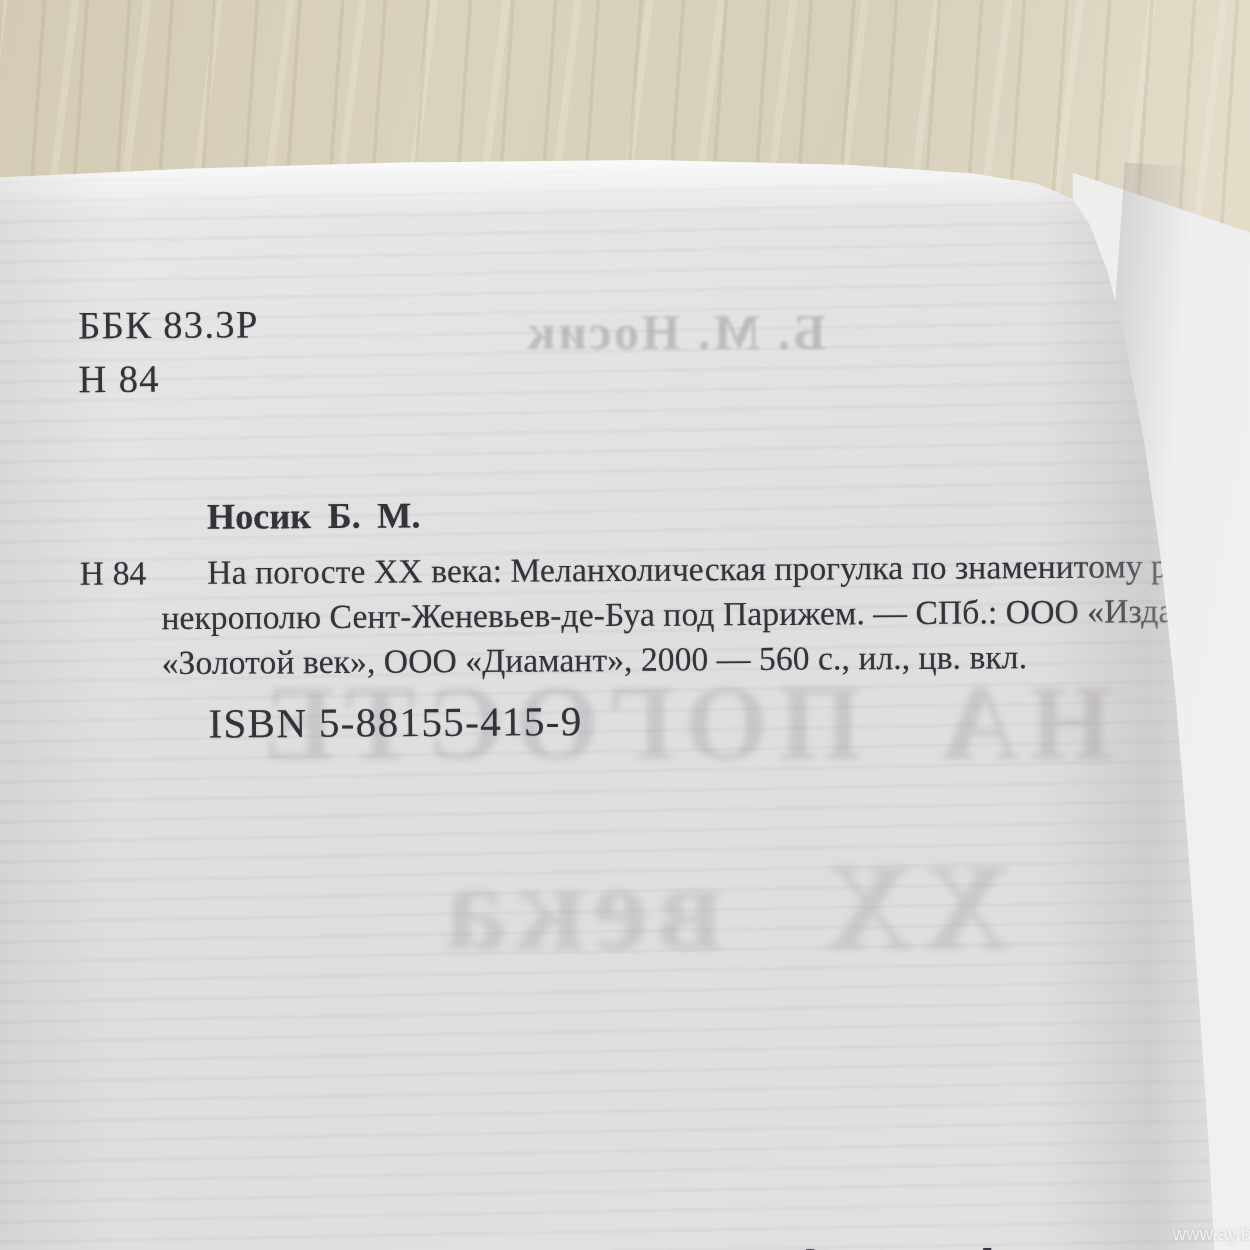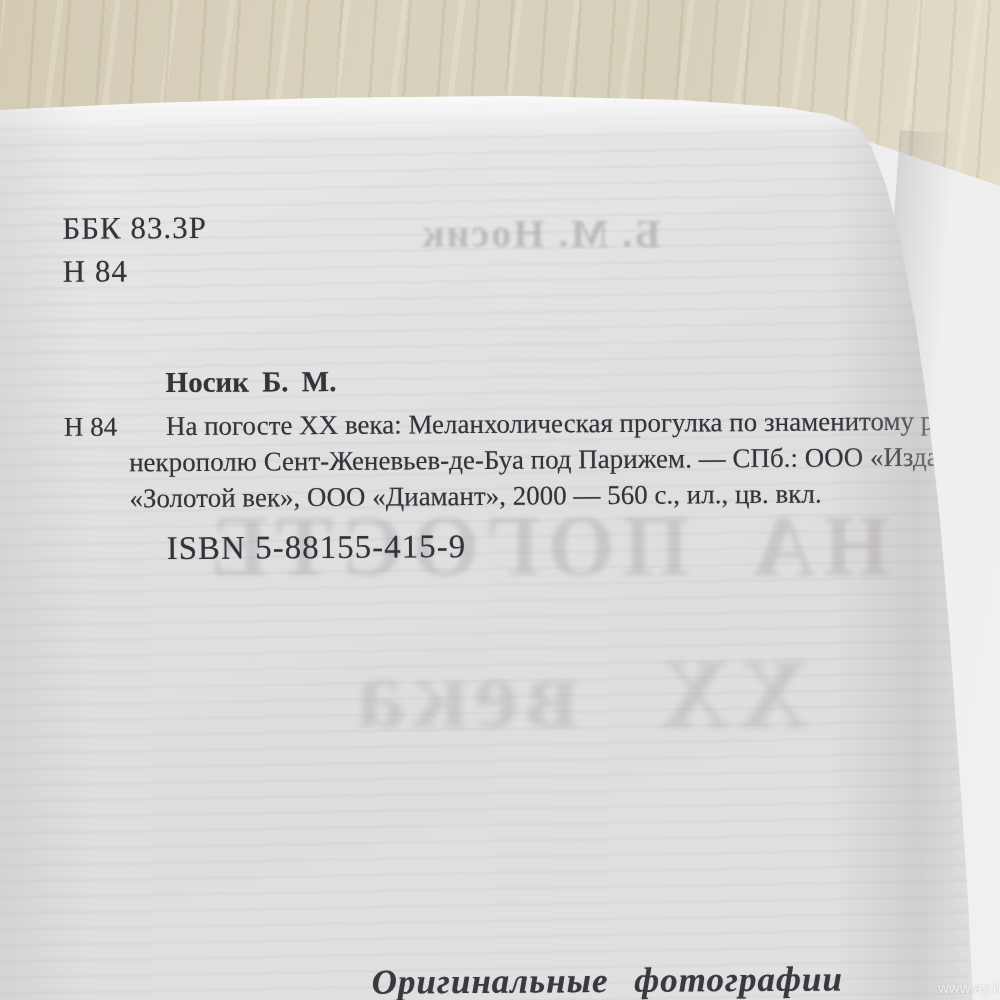--- a/index.html
+++ b/index.html
@@ -39,20 +39,21 @@
     position:absolute;inset:0;
     clip-path:polygon(0 110px,150px 103px,320px 98px,520px 96px,680px 100px,
       780px 107px,830px 115px,858px 127px,872px 148px,886px 185px,900px 240px,
       915px 320px,928px 410px,940px 520px,950px 640px,960px 780px,968px 900px,
       973px 1000px,0 1000px);
     background:
       repeating-linear-gradient(179deg,
         rgba(118,115,122,0.05) 0px, rgba(118,115,122,0.05) 3px,
         rgba(0,0,0,0) 3px, rgba(0,0,0,0) 16px),
       linear-gradient(165deg,#ededed 0%,#e6e4e5 22%,#e0dedf 48%,#dfddde 70%,#e2e0e1 100%);
+    margin-top: 32px;
   }
   .page-top-sheen{
     position:absolute;left:0;top:94px;width:1000px;height:46px;
     background:linear-gradient(to bottom, rgba(255,255,255,0.85), rgba(255,255,255,0));
   }
   .page-right-curl{
     position:absolute;left:830px;top:120px;width:160px;height:880px;
     background:linear-gradient(to right, rgba(0,0,0,0) 0%, rgba(125,120,124,0.16) 55%, rgba(170,166,170,0.05) 85%, rgba(255,255,255,0.25) 100%);
   }
   .page-left-shade{

